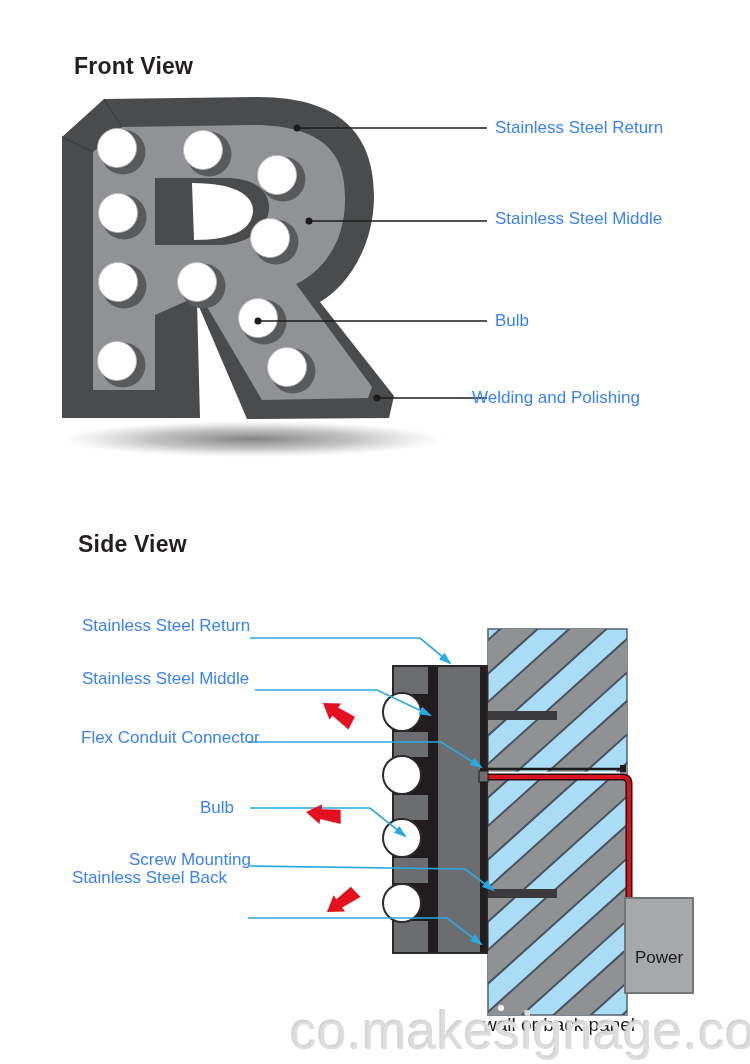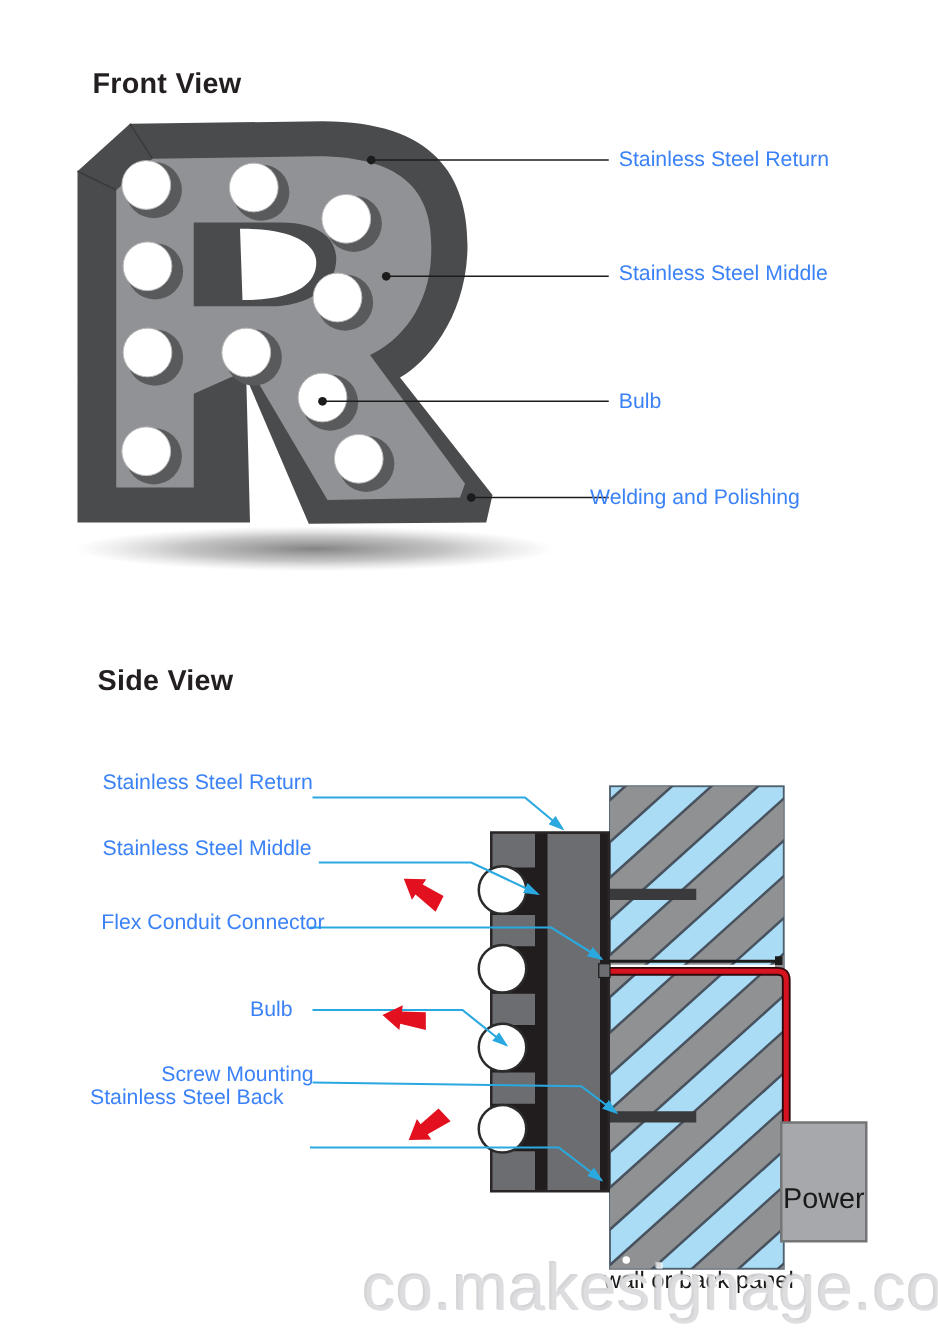--- a/index.html
+++ b/index.html
@@ -14,21 +14,21 @@
     position:absolute;font-size:23px;font-weight:600;letter-spacing:.2px;color:#231f20;
     white-space:nowrap;
   }
   .lbl{
     position:absolute;font-size:17px;font-weight:500;color:#3b82f6;white-space:nowrap;
     transform:translateY(-50%);
   }
   .power-lbl{
     position:absolute;left:625px;top:898px;width:68px;height:120px;
     display:flex;align-items:center;justify-content:center;
-    font-size:23px;color:#1a1a1a;
+    font-size:17px;color:#1a1a1a;
   }
   .wall-lbl{
     position:absolute;left:483px;top:1014px;font-size:19px;color:#1a1a1a;white-space:nowrap;
   }
   .watermark{
     position:absolute;left:290px;top:1000px;font-size:53px;letter-spacing:.5px;
     color:rgba(214,214,218,0.8);
     text-shadow:1px 1px 0 rgba(255,255,255,.9),-1px -1px 0 rgba(160,160,165,.45);
     white-space:nowrap;z-index:5;
   }

